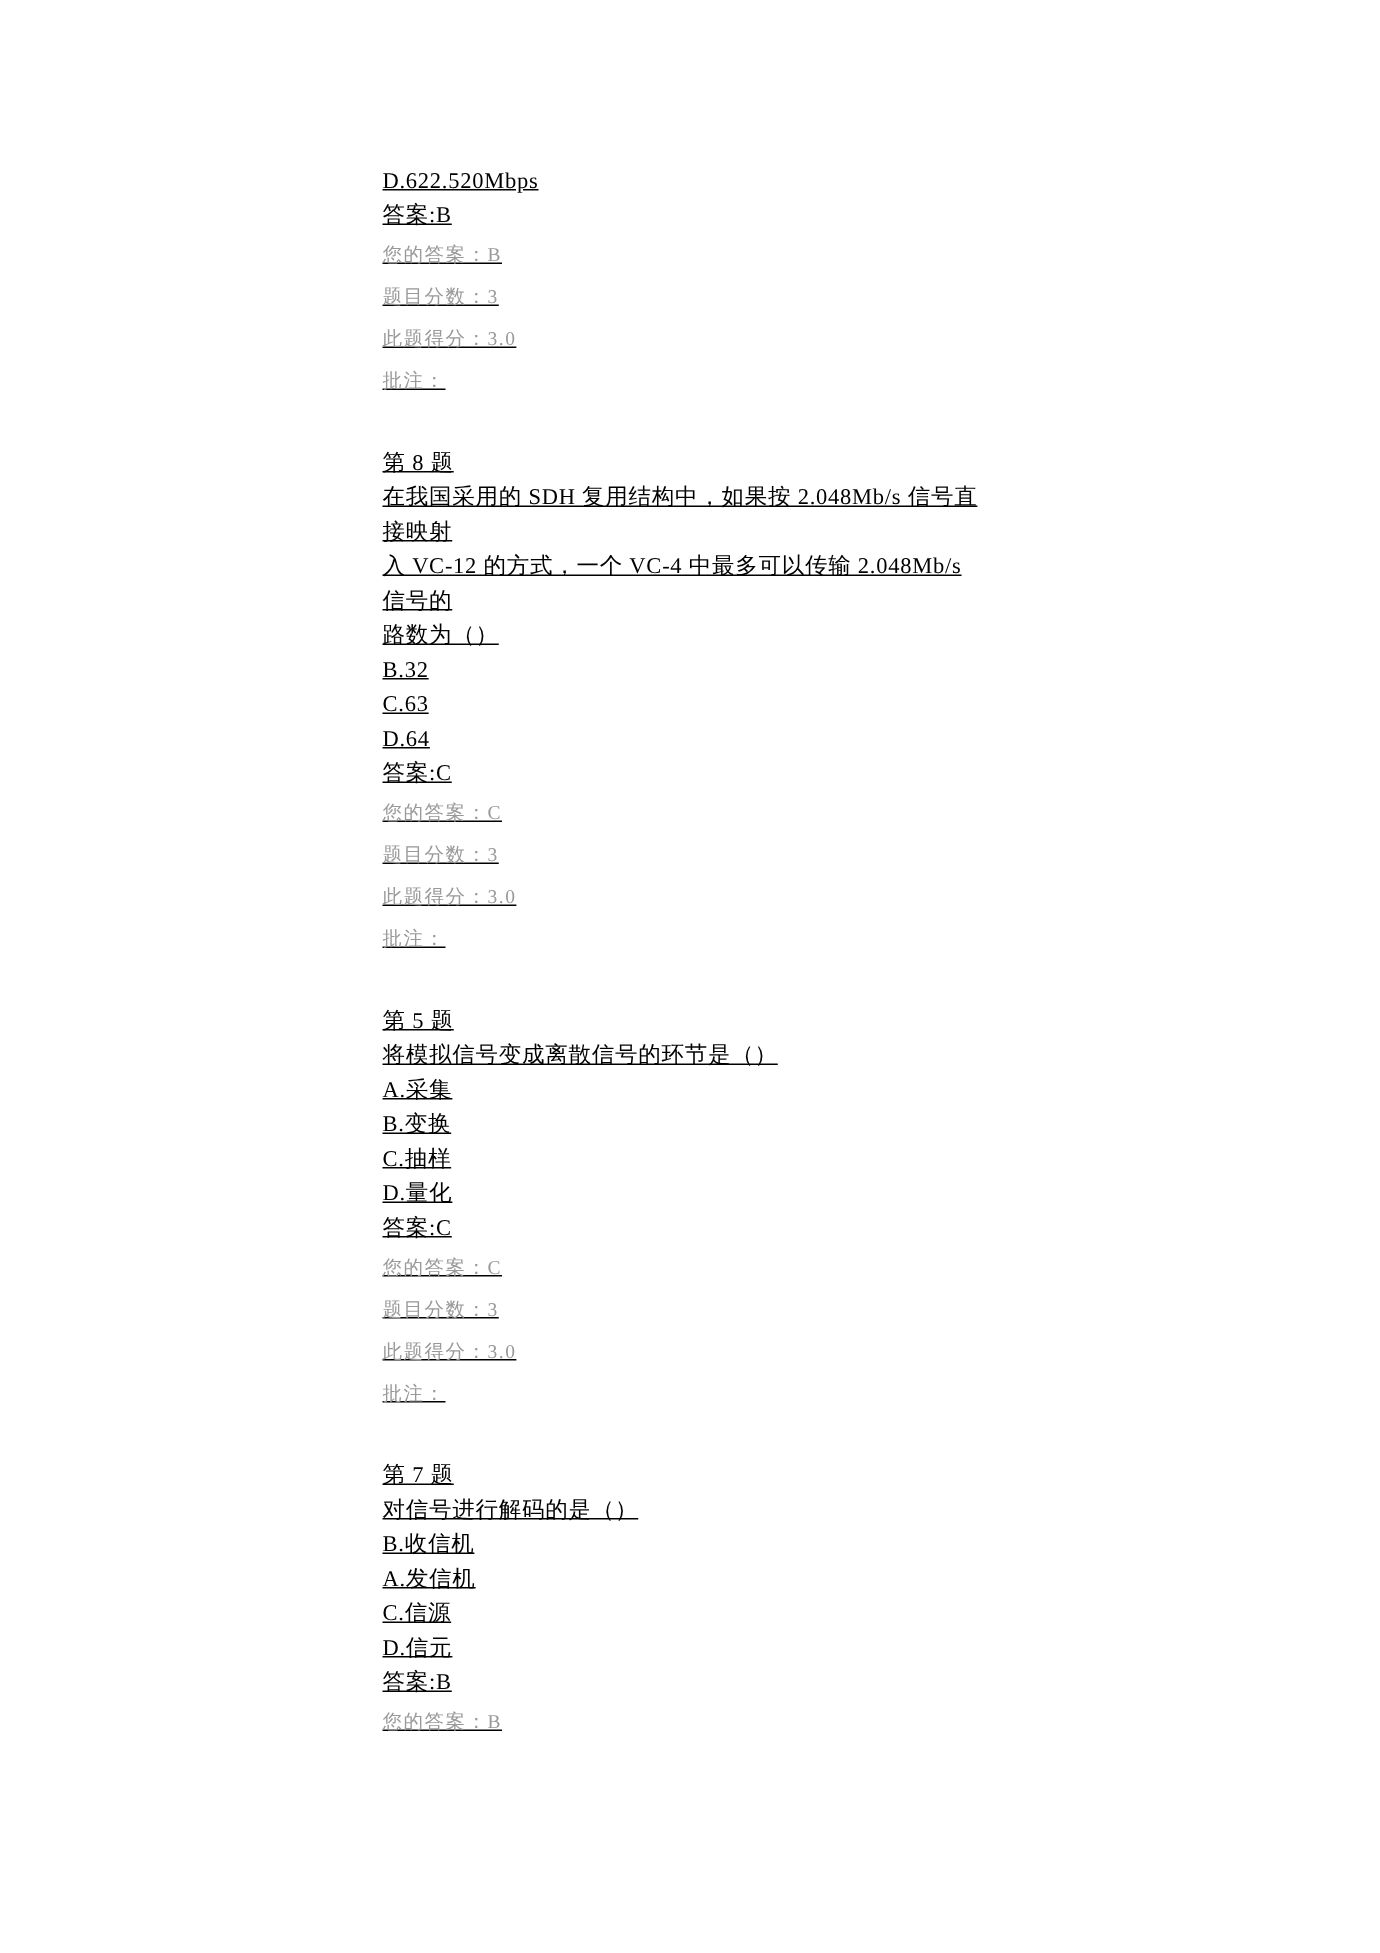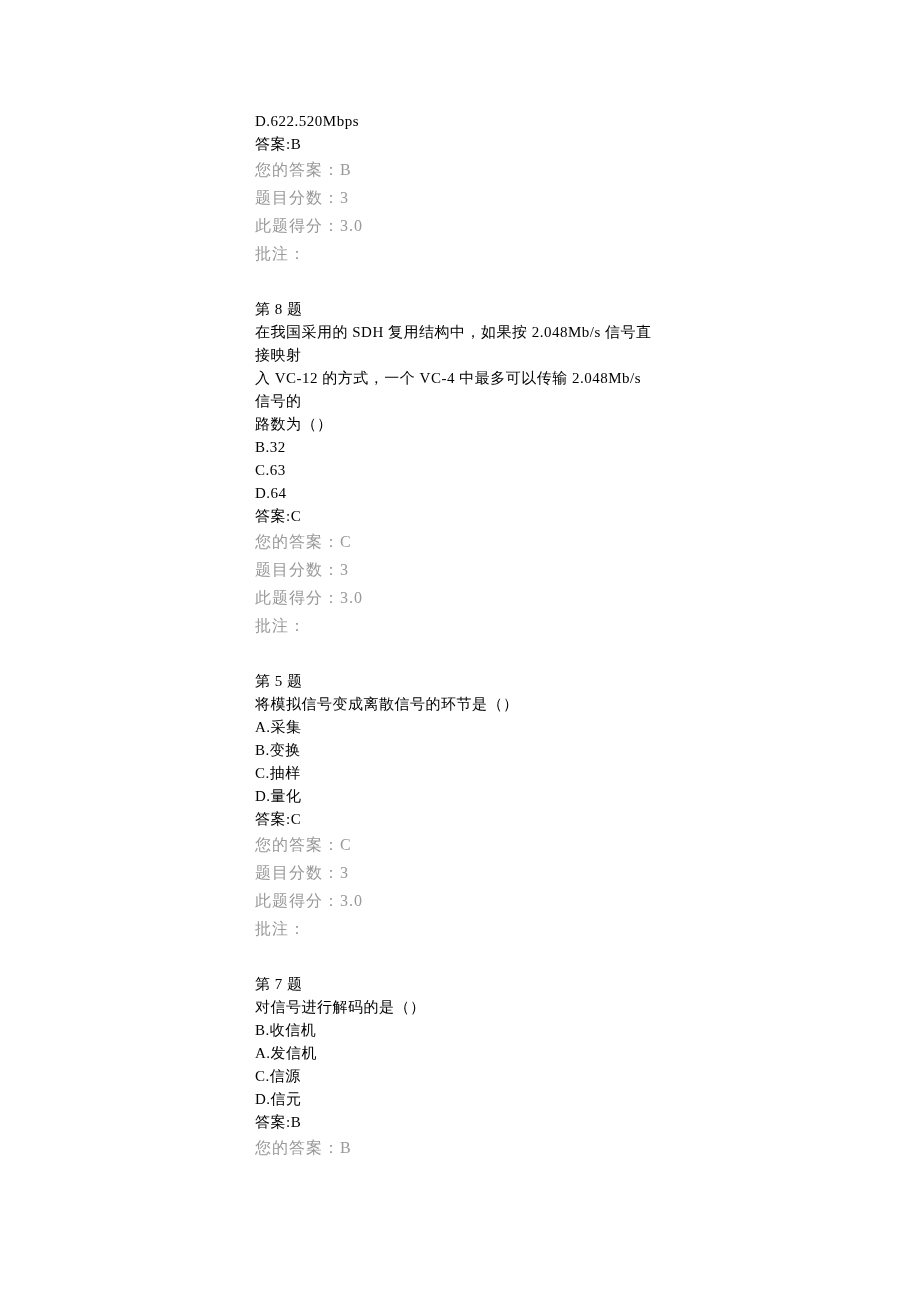--- a/index.html
+++ b/index.html
@@ -6,29 +6,30 @@
     margin: 0;
     padding: 0;
     background: #ffffff;
     font-family: "SimSun", "宋体", serif;
     width: 920px;
   }
   .page {
     padding: 110px 255px 60px 255px;
     box-sizing: border-box;
     width: 912px;
+    text-decoration: underline;
   }
   .line {
     font-size: 15px;
     line-height: 23px;
     color: #000000;
     letter-spacing: 0.5px;
   }
   .meta {
-    font-size: 16px;
+    font-size: 13px;
     line-height: 28px;
     color: #999999;
     letter-spacing: 1px;
   }
   .gap {
     height: 30px;
   }
 </style>
 </head>
 <body>

